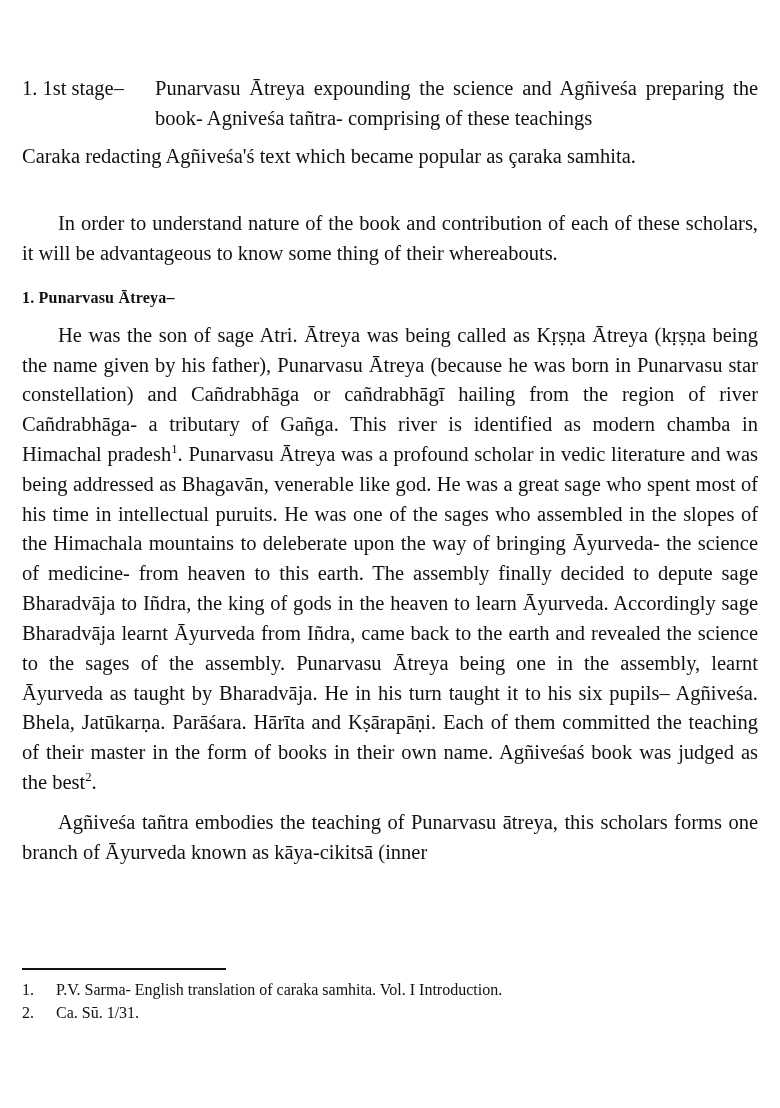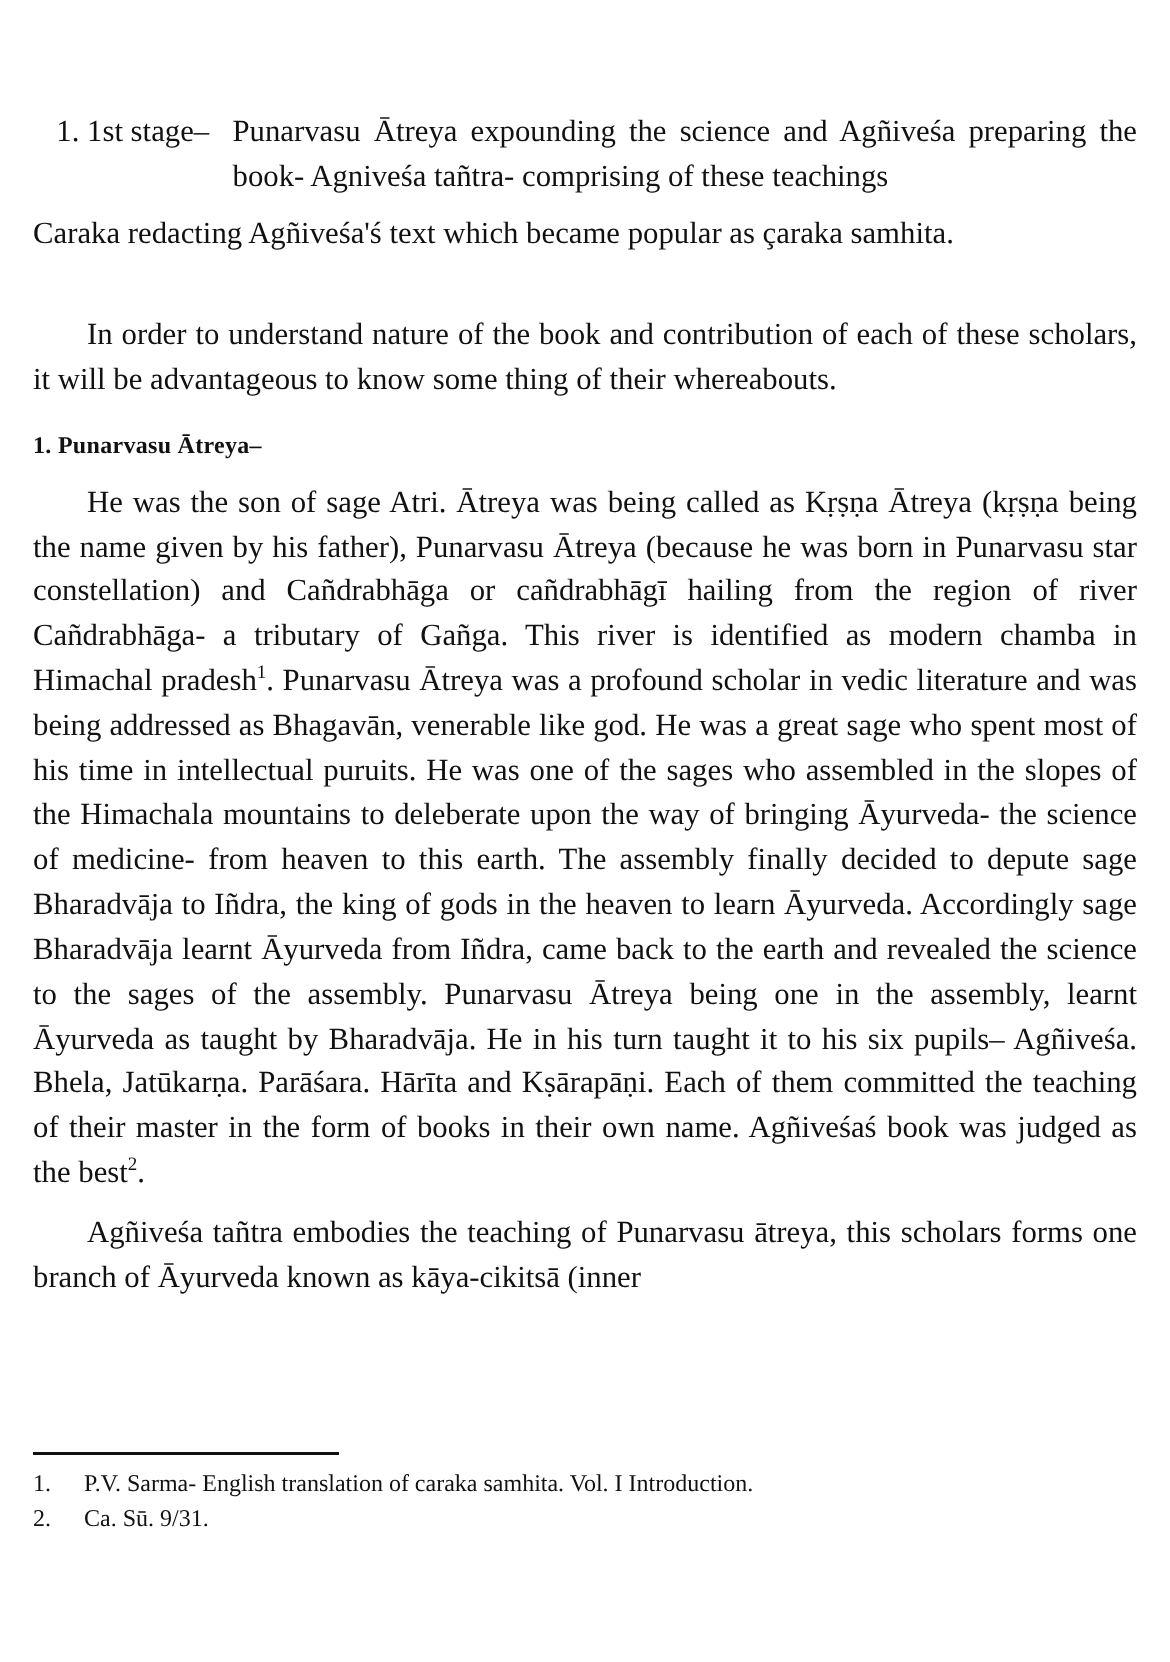--- a/index.html
+++ b/index.html
@@ -33,21 +33,20 @@
     display: flex;
     align-items: flex-start;
     margin-bottom: 9px;
     font-size: 20.5px;
     line-height: 1.45;
   }
   .stage-label {
     flex: 0 0 auto;
     width: 133px;
     white-space: nowrap;
-    text-align: center;
   }
   .stage-text {
     flex: 1 1 auto;
     text-align: justify;
     text-align-last: left;
     hyphens: none;
   }
 
   
   p.body {
@@ -138,17 +137,17 @@
   </div>
 
   <div class="footnotes">
     <div class="footnote-rule"></div>
     <div class="footnote-row">
       <span class="footnote-num">1.</span>
       <span class="footnote-text">P.V. Sarma- English translation of caraka samhita. Vol. I Introduction.</span>
     </div>
     <div class="footnote-row">
       <span class="footnote-num">2.</span>
-      <span class="footnote-text">Ca. Sū. 9/31.</span>
+      <span class="footnote-text">Ca. Sū. 1/31.</span>
     </div>
   </div>
 
 </div>
 
 </body></html>

